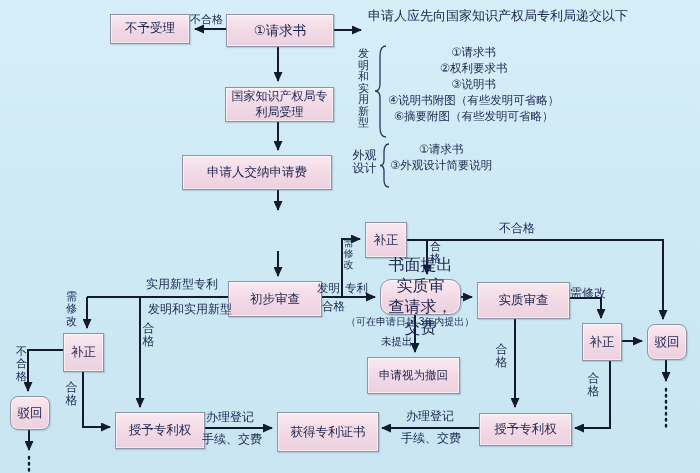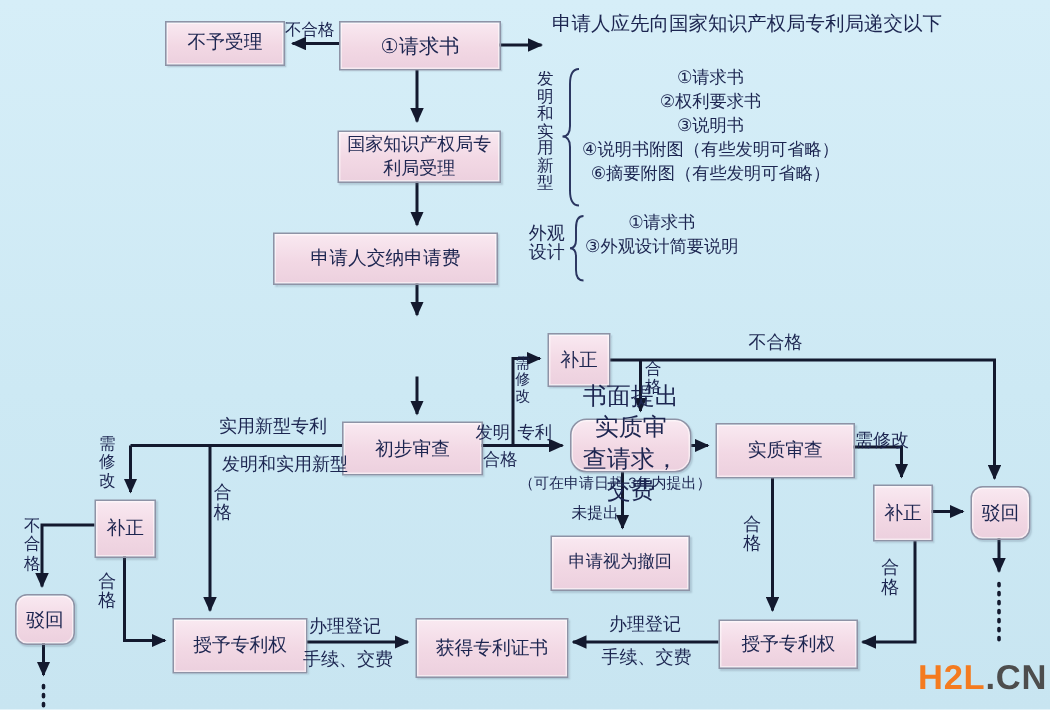--- a/index.html
+++ b/index.html
@@ -128,17 +128,14 @@
     <li>③说明书</li>
     <li>④说明书附图（有些发明可省略）</li>
     <li>⑥摘要附图（有些发明可省略）</li>
   </ul>
   <div class="grp-label" style="left:351px;top:149px;width:27px;font-size:12px;">外观设计</div>
   <ul class="doc-items" style="left:390px;top:141px;">
     <li>①请求书</li>
     <li>③外观设计简要说明</li>
   </ul>
 
-  <div id="watermark">
-    <span id="wm-brand" style="color: rgb(244, 123, 32);">H2L</span><span id="wm-suffix" style="color: rgb(77, 77, 77);">.CN</span>
-  </div>
 
 </div>
 
 </body></html>

